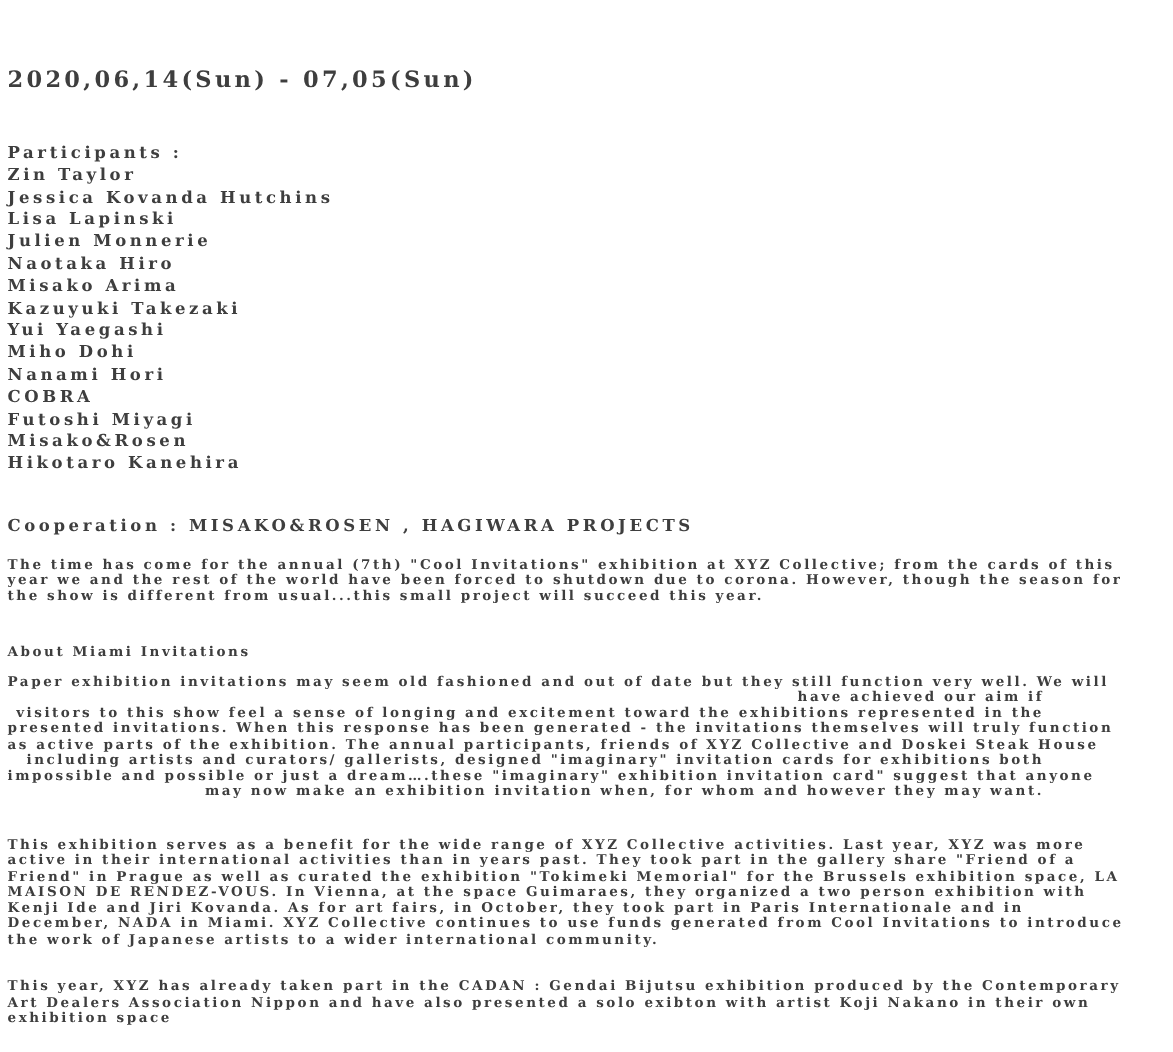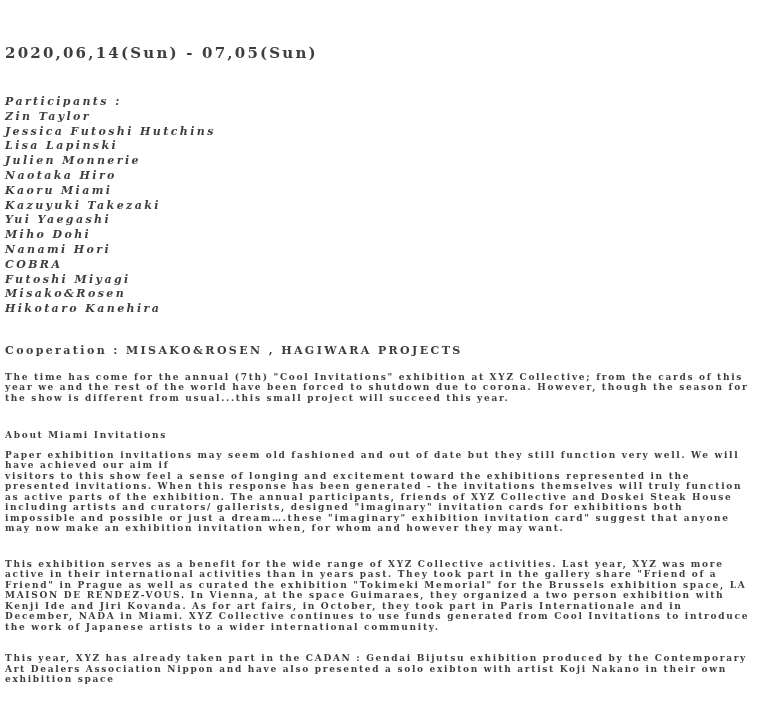--- a/index.html
+++ b/index.html
@@ -26,62 +26,61 @@
     font-size: 15px;
     line-height: 15px;
     letter-spacing: 2.2px;
     font-weight: 700;
   }
   .participants-block {
     margin-top: 34px;
     font-size: 11px;
     line-height: 14.8px;
     letter-spacing: 2.4px;
-    font-style: italic;
   }
   .participants-label,
   .participant-name {
     white-space: pre;
   }
   .cooperation {
     margin-top: 27px;
     font-size: 11px;
     line-height: 14.8px;
     letter-spacing: 2.4px;
     white-space: pre;
   }
   .body-text {
     font-size: 9px;
     line-height: 10.5px;
     letter-spacing: 1.7px;
     white-space: pre;
   }
   .intro        { margin-top: 13px; }
   .about-heading{ margin-top: 27px; }
-  .para-1       { margin-top: 9px;  }
+  .para-1       { margin-top: 9px; text-align: right;  }
   .para-2       { margin-top: 25px; }
   .para-3       { margin-top: 21px; }
 </style>
 </head>
 <body>
 
 <div class="page">
 
   <h1 class="dates">2020,06,14(Sun) - 07,05(Sun)</h1>
 
   <div class="participants-block">
     <div class="participants-label">Participants :</div>
     <div class="participants-list">
 
     <div class="participant-name">Zin Taylor</div>
-        <div class="participant-name">Jessica Futoshi Hutchins</div>
+        <div class="participant-name">Jessica Kovanda Hutchins</div>
         <div class="participant-name">Lisa Lapinski</div>
         <div class="participant-name">Julien Monnerie</div>
         <div class="participant-name">Naotaka Hiro</div>
-        <div class="participant-name">Kaoru Miami</div>
+        <div class="participant-name">Misako Arima</div>
         <div class="participant-name">Kazuyuki Takezaki</div>
         <div class="participant-name">Yui Yaegashi</div>
         <div class="participant-name">Miho Dohi</div>
         <div class="participant-name">Nanami Hori</div>
         <div class="participant-name">COBRA</div>
         <div class="participant-name">Futoshi Miyagi</div>
         <div class="participant-name">Misako&amp;Rosen</div>
         <div class="participant-name">Hikotaro Kanehira</div>
       </div>
   </div>

